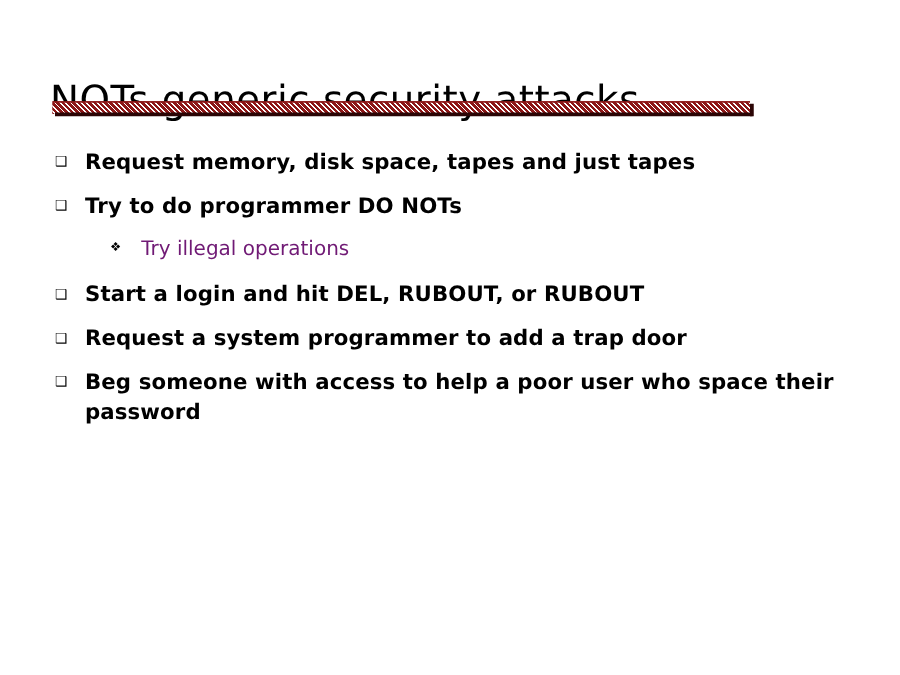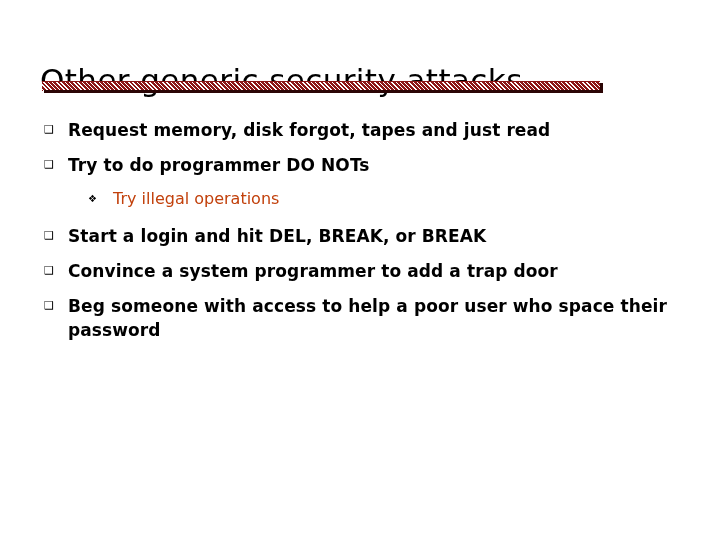--- a/index.html
+++ b/index.html
@@ -122,57 +122,57 @@
     font-size: 10px;
     line-height: 22px;
     color: #000000;
     box-sizing: border-box;
   }
   .bullet-row.level-2 .bullet-text {
     flex: 1 1 auto;
     font-family: "DejaVu Sans", sans-serif;
     font-size: 16px;
     font-weight: normal;
-    color: #c2410c;
+    color: #701a75;
     line-height: 22px;
   }
 </style>
 </head>
 <body>
 
 <div class="slide">
 
-  <h1 class="slide-title">Other generic security attacks</h1>
+  <h1 class="slide-title">NOTs generic security attacks</h1>
 
   <div class="title-rule">
     <div class="bar"></div>
     <div class="shadow"></div>
     <div class="shadow-right"></div>
   </div>
 
   <div class="body-list">
       <div class="bullet-row level-1">
         <span class="marker">❑</span>
-        <span class="bullet-text">Request memory, disk forgot, tapes and just read</span>
+        <span class="bullet-text">Request memory, disk space, tapes and just tapes</span>
       </div>
       <div class="bullet-row level-1">
         <span class="marker">❑</span>
         <span class="bullet-text">Try to do programmer DO NOTs</span>
       </div>
       <div class="bullet-row level-2">
         <span class="marker">❖</span>
         <span class="bullet-text">Try illegal operations</span>
       </div>
       <div class="bullet-row level-1">
         <span class="marker">❑</span>
-        <span class="bullet-text">Start a login and hit DEL, BREAK, or BREAK</span>
+        <span class="bullet-text">Start a login and hit DEL, RUBOUT, or RUBOUT</span>
       </div>
       <div class="bullet-row level-1">
         <span class="marker">❑</span>
-        <span class="bullet-text">Convince a system programmer to add a trap door</span>
+        <span class="bullet-text">Request a system programmer to add a trap door</span>
       </div>
       <div class="bullet-row level-1">
         <span class="marker">❑</span>
         <span class="bullet-text">Beg someone with access to help a poor user who space their password</span>
       </div>
     </div>
 
 </div>
 
 </body></html>

